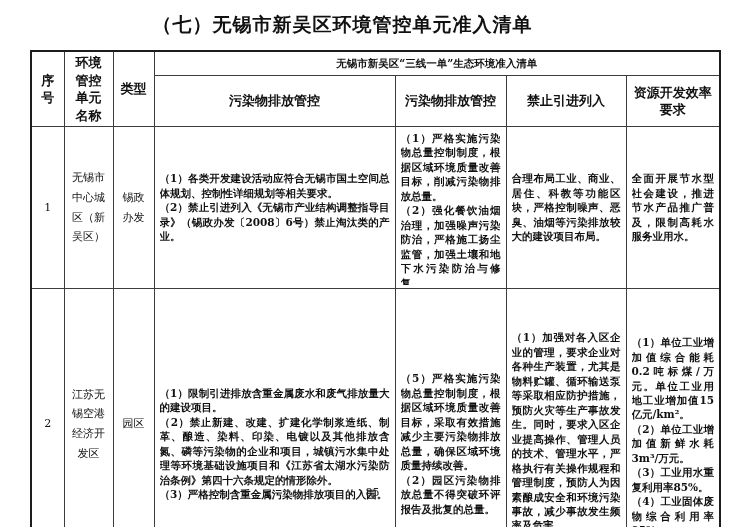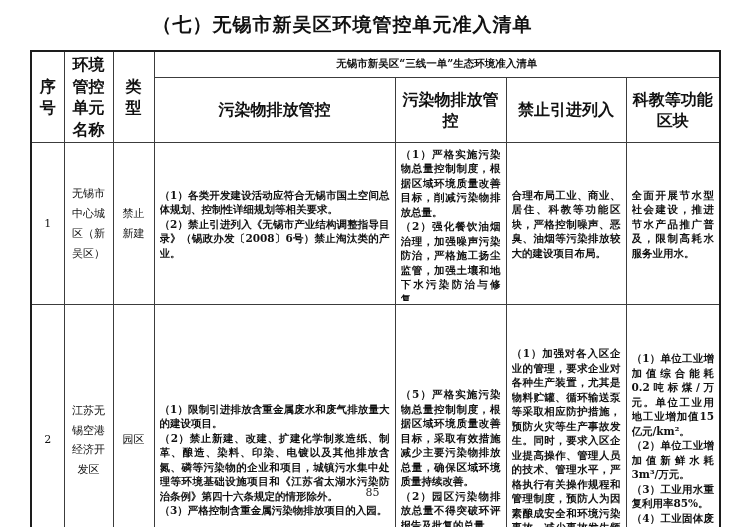--- a/index.html
+++ b/index.html
@@ -40,21 +40,21 @@
     border: 1px solid #3c3c3c;
     padding: 2px 5px;
     box-sizing: border-box;
     overflow: hidden;
   }
   tr.hr1 { height: 18px; }
   tr.hr2 { height: 40px; }
   tr.br1 { height: 162px; }
   tr.br2 { height: 235px; }
   th.hcell {
-    font-size: 16px;
+    font-size: 13px;
     font-weight: bold;
     text-align: center;
     vertical-align: middle;
     line-height: 1.35;
   }
   th.group-head {
     font-size: 10.5px;
     font-weight: bold;
     text-align: center;
     vertical-align: middle;
@@ -109,28 +109,28 @@
     <tr class="hr1">
       <th class="hcell" rowspan="2">序号</th>
       <th class="hcell" rowspan="2">环境管控单元名称</th>
       <th class="hcell" rowspan="2">类型</th>
       <th class="group-head" colspan="4">无锡市新吴区“三线一单”生态环境准入清单</th>
     </tr>
     <tr class="hr2">
       <th class="hcell">污染物排放管控</th>
       <th class="hcell">污染物排放管控</th>
       <th class="hcell">禁止引进列入</th>
-      <th class="hcell">科教等功能区块</th>
+      <th class="hcell">资源开发效率要求</th>
     </tr>
   </thead>
   <tbody>
     <tr class="br1">
       <td class="cell-center">1</td>
       <td class="cell-center">无锡市中心城区（新吴区）</td>
-      <td class="cell-center">禁止新建</td>
+      <td class="cell-center">锡政办发</td>
       <td class="cell-para">
           <div class="clip">（1）各类开发建设活动应符合无锡市国土空间总体规划、控制性详细规划等相关要求。
 （2）禁止引进列入《无锡市产业结构调整指导目录》（锡政办发〔2008〕6号）禁止淘汰类的产业。</div>
         </td>
       <td class="cell-para">
           <div class="clip">（1）严格实施污染物总量控制制度，根据区域环境质量改善目标，削减污染物排放总量。
 （2）强化餐饮油烟治理，加强噪声污染防治，严格施工扬尘监管，加强土壤和地下水污染防治与修复。</div>
         </td>
       <td class="cell-para">
           <div class="clip">合理布局工业、商业、居住、科教等功能区块，严格控制噪声、恶臭、油烟等污染排放较大的建设项目布局。</div>

